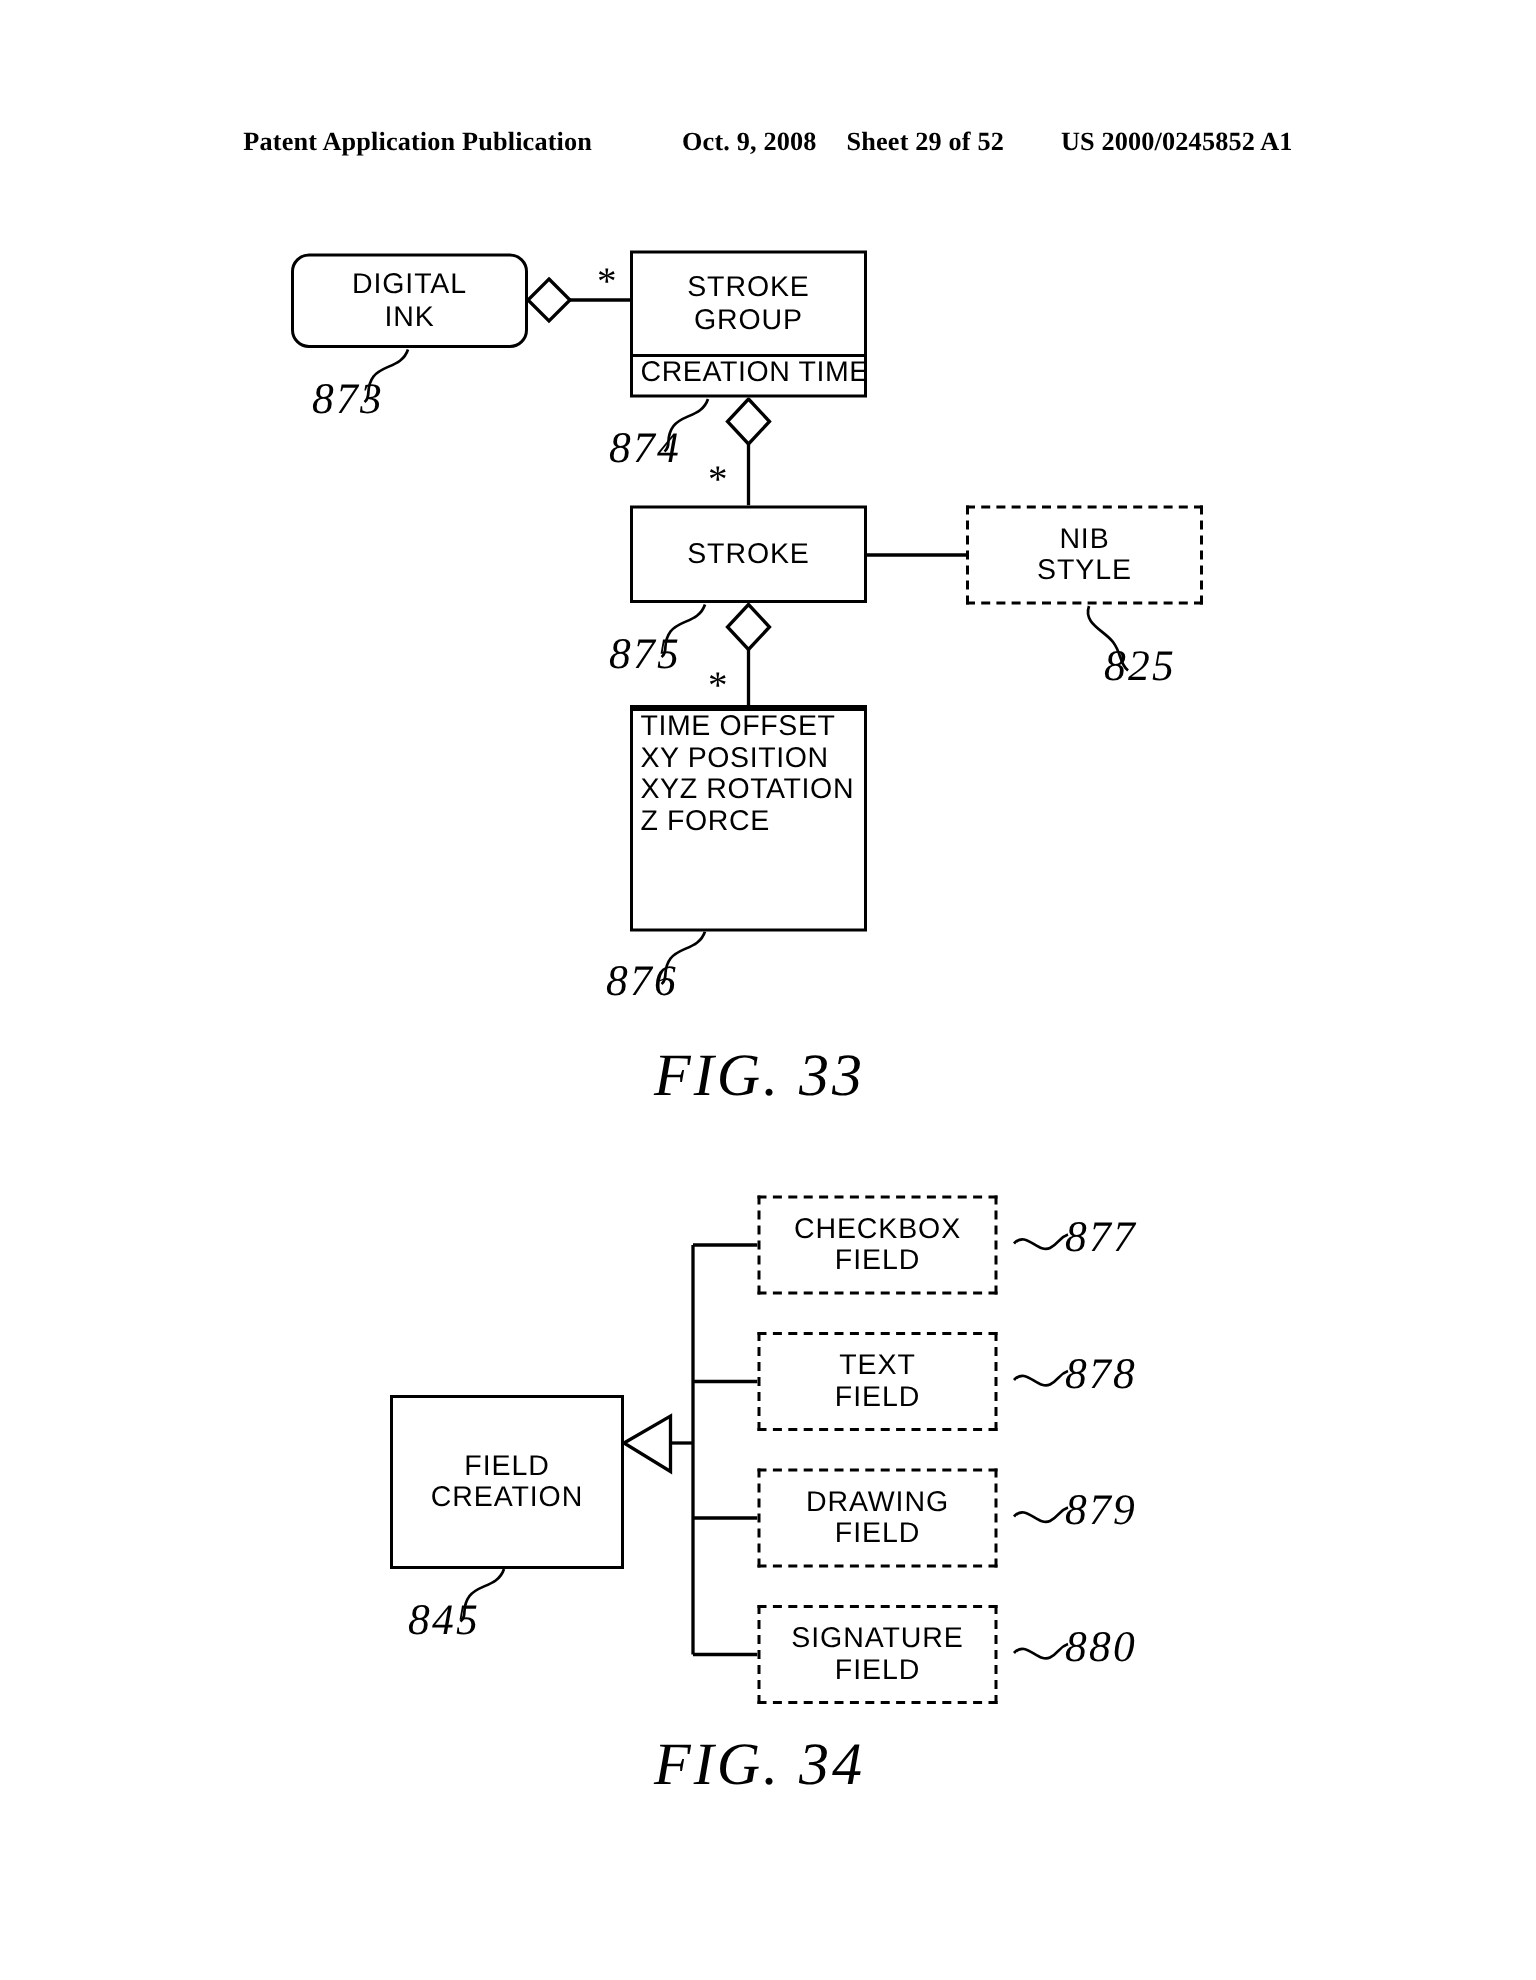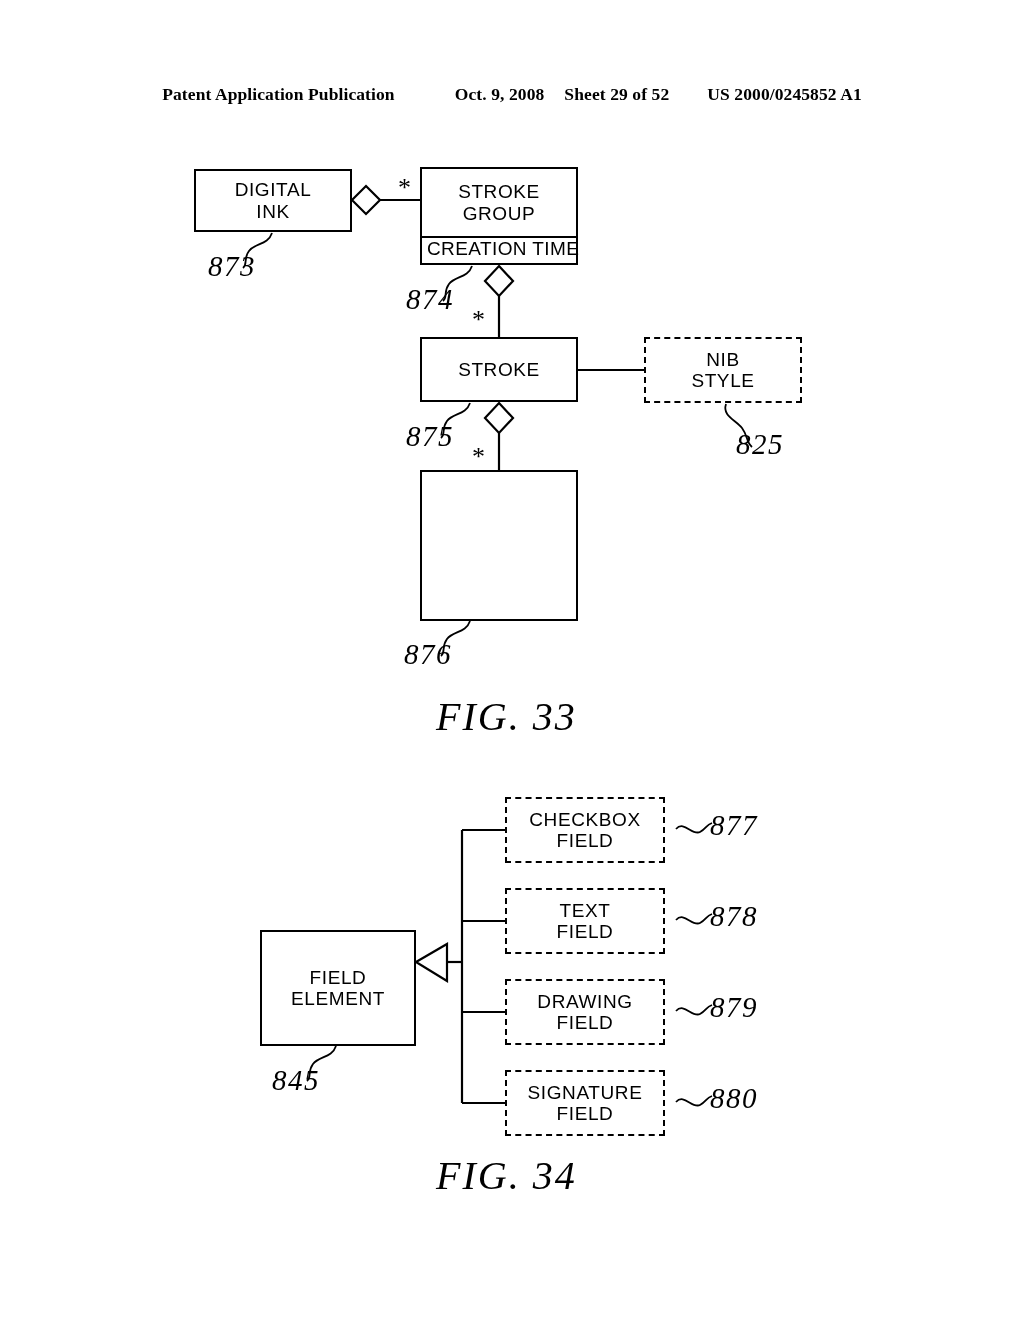--- a/index.html
+++ b/index.html
@@ -159,21 +159,21 @@
       <line x1="462" y1="1103" x2="505" y2="1103"></line>
 
       <path d="M 676,829 C 684,820 692,836 700,832 C 706,829 706,825 712,823" stroke-width="1.8"></path>
       <path d="M 676,920 C 684,911 692,927 700,923 C 706,920 706,916 712,914" stroke-width="1.8"></path>
       <path d="M 676,1011 C 684,1002 692,1018 700,1014 C 706,1011 706,1007 712,1005" stroke-width="1.8"></path>
       <path d="M 676,1102 C 684,1093 692,1109 700,1105 C 706,1102 706,1098 712,1096" stroke-width="1.8"></path>
       <path d="M 336,1046 C 332,1058 319,1056 313,1064 C 307,1072 312,1077 307,1081" stroke-width="1.8"></path>
     </g>
   </svg>
 
-  <div class="node" style="left:194px; top:169px; width:158px; height:63px;">
+  <div class="node" style="left:194px; top:169px; width:158px; height:63px;border-radius:12px;">
     <div class="node-title">
       <span class="tline">DIGITAL</span>
       <span class="tline">INK</span>
     </div>
   </div>
   <div class="ref-num" style="left:208px; top:250px;">873</div>
 
   <div class="node" style="left:420px; top:167px; width:158px; height:98px;">
     <div class="node-title">
       <span class="tline">STROKE</span>
@@ -198,20 +198,26 @@
 
   <div class="node dashed" style="left:644px; top:337px; width:158px; height:66px;">
     <div class="node-title">
       <span class="tline">NIB</span>
       <span class="tline">STYLE</span>
     </div>
   </div>
   <div class="ref-num" style="left:736px; top:428px;">825</div>
 
   <div class="node" style="left:420px; top:470px; width:158px; height:151px;">
+    <div class="node-attrs">
+      <span class="attr">TIME OFFSET</span>
+      <span class="attr">XY POSITION</span>
+      <span class="attr">XYZ ROTATION</span>
+      <span class="attr">Z FORCE</span>
+    </div>
   </div>
   <div class="ref-num" style="left:404px; top:638px;">876</div>
 
   <div class="fig-caption" style="left:436px; top:693px;">FIG. 33</div>
 
   <div class="node dashed" style="left:505px; top:797px; width:160px; height:66px;">
     <div class="node-title">
       <span class="tline">CHECKBOX</span>
       <span class="tline">FIELD</span>
     </div>
@@ -238,20 +244,20 @@
     <div class="node-title">
       <span class="tline">SIGNATURE</span>
       <span class="tline">FIELD</span>
     </div>
   </div>
   <div class="ref-num" style="left:710px; top:1082px;">880</div>
 
   <div class="node" style="left:260px; top:930px; width:156px; height:116px;">
     <div class="node-title">
       <span class="tline">FIELD</span>
-      <span class="tline">ELEMENT</span>
+      <span class="tline">CREATION</span>
     </div>
   </div>
   <div class="ref-num" style="left:272px; top:1064px;">845</div>
 
   <div class="fig-caption" style="left:436px; top:1152px;">FIG. 34</div>
 
 </div>
 
 </body></html>

